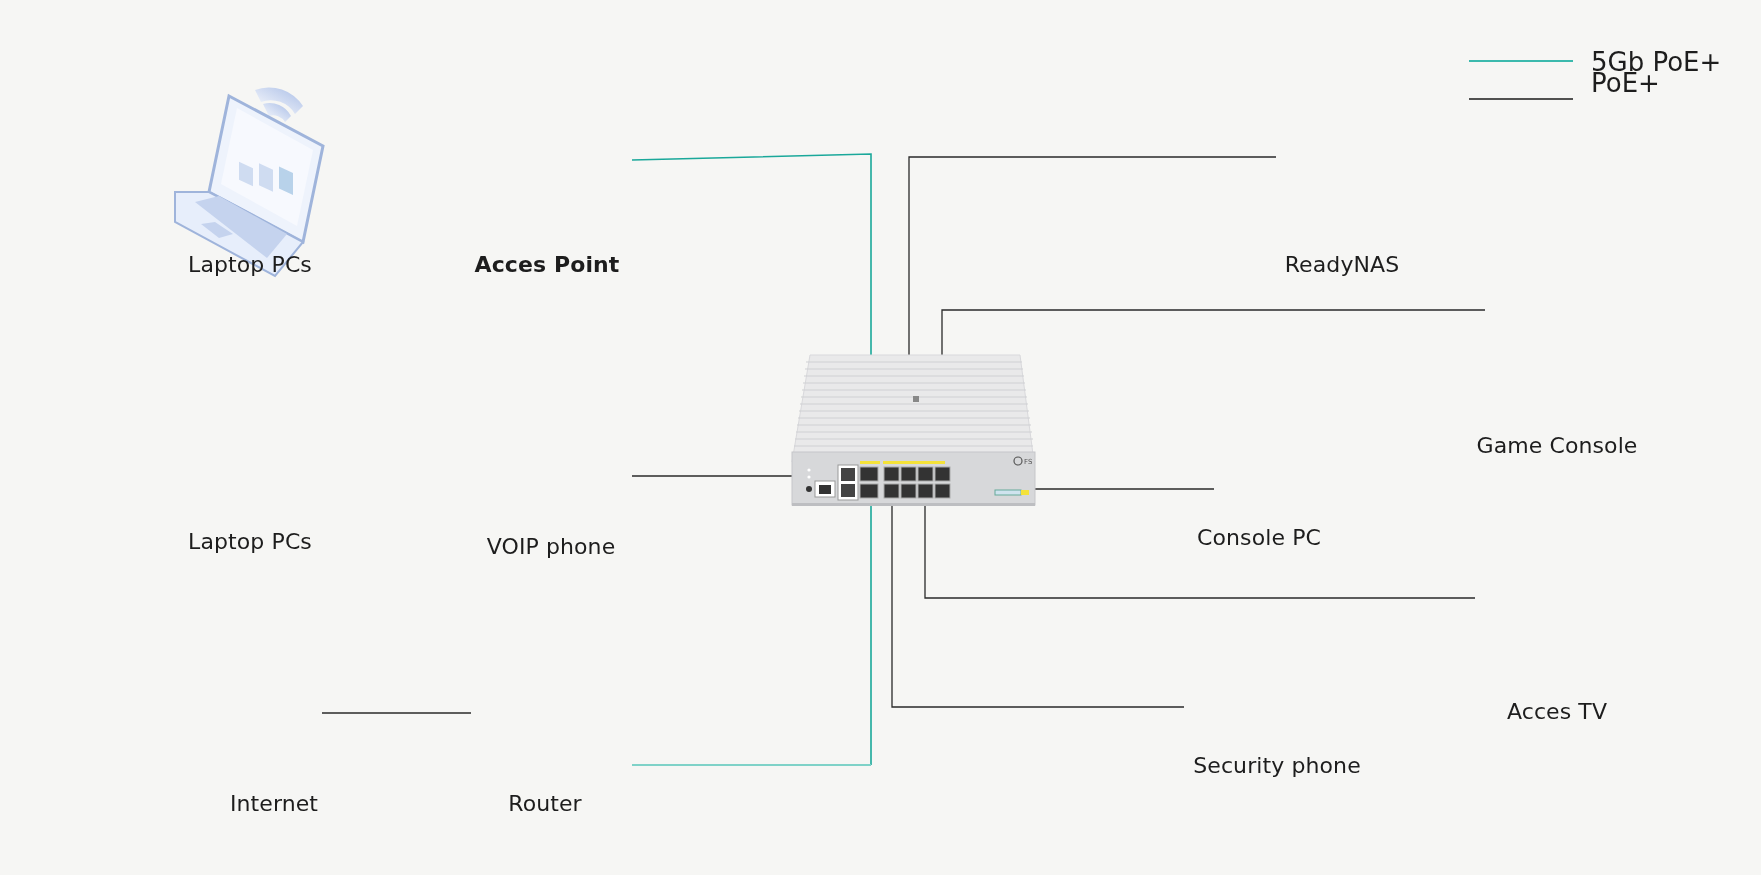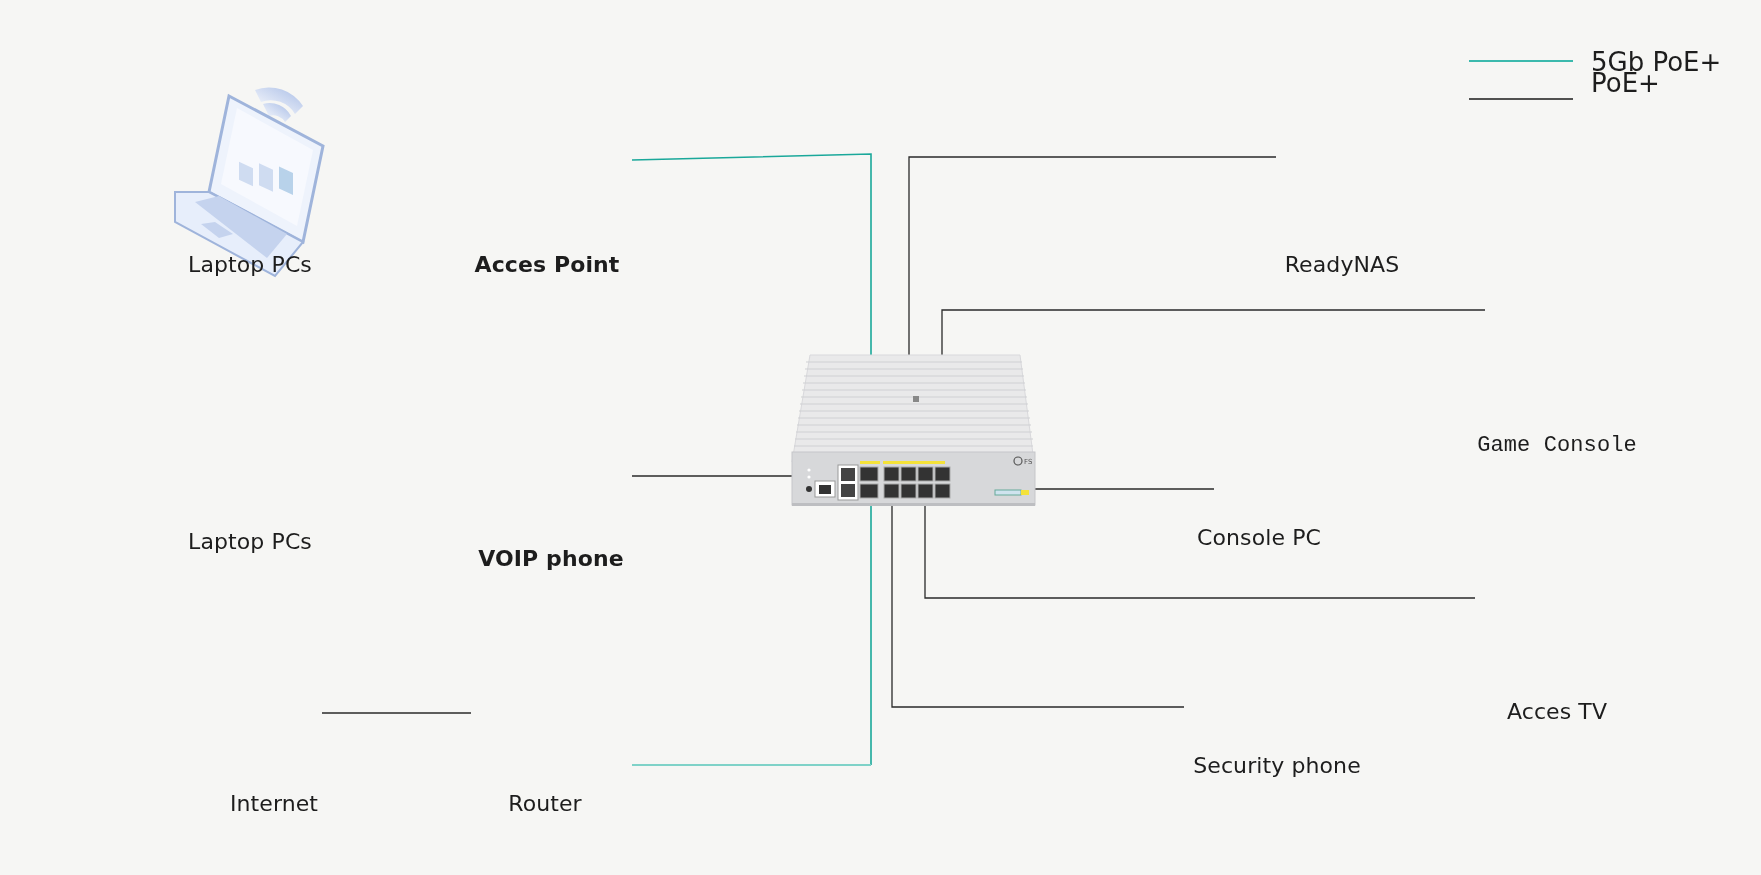--- a/index.html
+++ b/index.html
@@ -242,25 +242,25 @@
     <path d="M10,30 Q0,40 6,54 Q14,66 28,62 L24,56 Q12,56 12,46 Z" fill="#c1d2ee">
     <ellipse cx="20" cy="46" rx="11" ry="12" fill="#eef3fc" stroke="#b3c6e6">
     <ellipse cx="20" cy="46" rx="4" ry="5" fill="#2f7de0">
   </ellipse></ellipse></path></path></circle></polygon></polygon></polygon></g>
 
 
 
 <div class="lbl" style="left:250px; top:252px;">Laptop PCs</div>
 <div class="lbl" style="left:547px; top:252px;font-weight:bold;">Acces Point</div>
 <div class="lbl" style="left:250px; top:529px;">Laptop PCs</div>
-<div class="lbl" style="left:551px; top:546px;font-weight:bold;">VOIP phone</div>
+<div class="lbl" style="left:551px; top:534px;">VOIP phone</div>
 <div class="lbl" style="left:256px; top:791px;margin-left:18px;">Internet</div>
 <div class="lbl" style="left:545px; top:791px;">Router</div>
 <div class="lbl" style="left:1342px; top:252px;">ReadyNAS</div>
-<div class="lbl" style="left:1557px; top:433px;font-family:Liberation Mono, monospace;">Game Console</div>
+<div class="lbl" style="left:1557px; top:433px;">Game Console</div>
 <div class="lbl" style="left:1259px; top:525px;">Console PC</div>
 <div class="lbl" style="left:1557px; top:699px;">Acces TV</div>
 <div class="lbl" style="left:1277px; top:753px;">Security phone</div>
 
 <div class="legend-text" style="left:1591px; top:47px;">5Gb PoE+</div>
 <div class="legend-text" style="left:1591px; top:68px;">PoE+</div>
 
 
 
 

